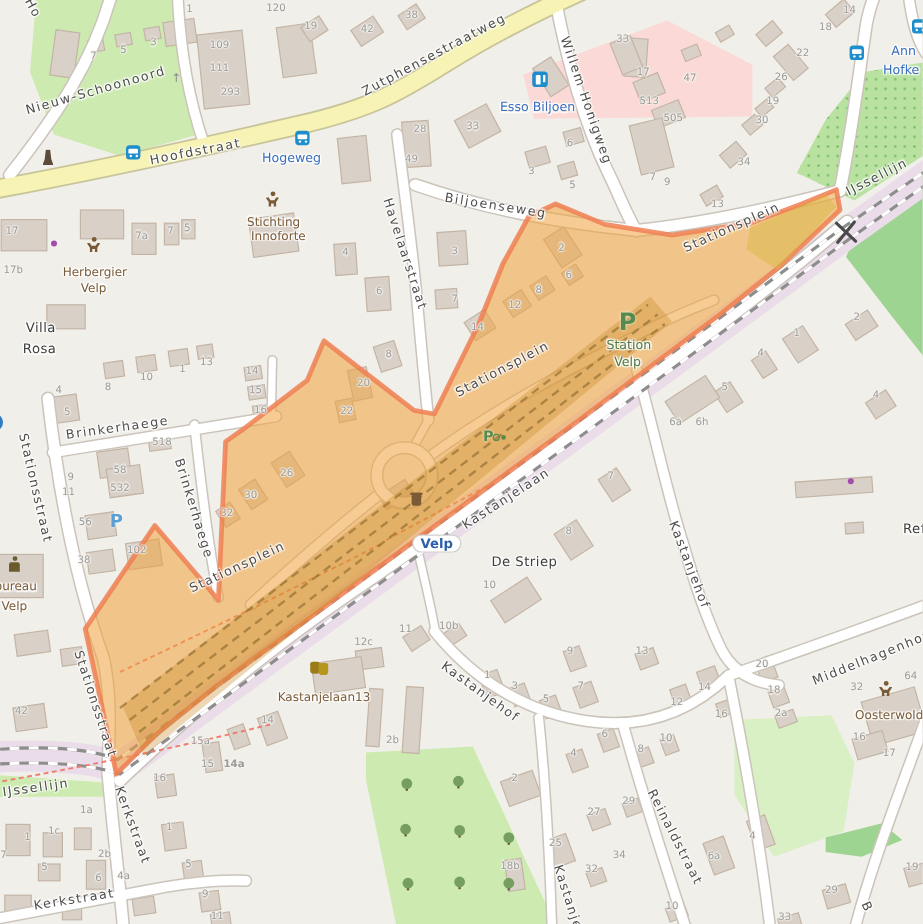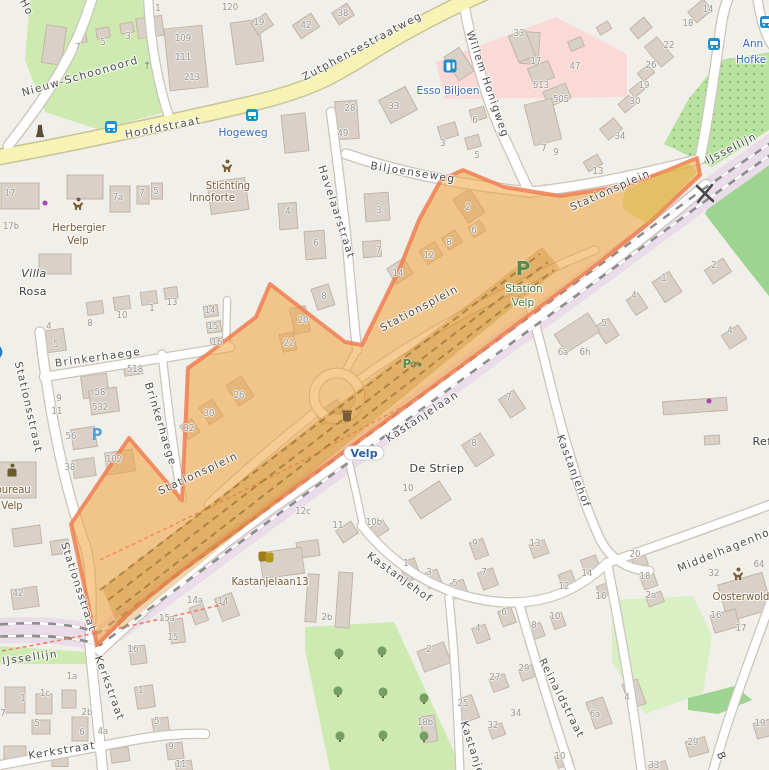--- a/index.html
+++ b/index.html
@@ -348,45 +348,45 @@
       <div class="lbl st" style="left: 731px; top: 148px; transform: translate(-50%, -50%) rotate(-27deg);">IJssellijn</div>
       <div class="lbl st" style="left: 422px; top: 416px; transform: translate(-50%, -50%) rotate(-33deg);">Kastanjelaan</div>
       <div class="lbl st" style="left: 400px; top: 577px; transform: translate(-50%, -50%) rotate(36deg);">Kastanjehof</div>
       <div class="lbl st" style="left: 574px; top: 471px; transform: translate(-50%, -50%) rotate(69deg);">Kastanjehof</div>
       <div class="lbl st" style="left: 476px; top: 758px; transform: translate(-50%, -50%) rotate(72deg);">Kastanjehof</div>
       <div class="lbl st" style="left: 110px; top: 688px; transform: translate(-50%, -50%) rotate(70deg);">Kerkstraat</div>
       <div class="lbl st" style="left: 62px; top: 750px; transform: translate(-50%, -50%) rotate(-9deg);">Kerkstraat</div>
       <div class="lbl st" style="left: 562px; top: 698px; transform: translate(-50%, -50%) rotate(63deg);">Reinaldstraat</div>
       <div class="lbl st" style="left: 726px; top: 549px; transform: translate(-50%, -50%) rotate(-22deg);">Middelhagenhof</div>
       <div class="lbl st" style="left: 722px; top: 756px; transform: translate(-50%, -50%) rotate(65deg);">B</div>
-      <div class="lbl pl" style="left: 34px; top: 273px; transform: translate(-50%, -50%) rotate(0deg); font-style: italic;">Villa</div>
+      <div class="lbl pl" style="left: 34px; top: 273px; transform: translate(-50%, -50%) rotate(0deg);">Villa</div>
       <div class="lbl pl" style="left: 33px; top: 291px; transform: translate(-50%, -50%) rotate(0deg);">Rosa</div>
       <div class="lbl pl" style="left: 437px; top: 468px; transform: translate(-50%, -50%) rotate(0deg);">De Striep</div>
       <div class="lbl pl" style="left: 762px; top: 441px; transform: translate(-50%, -50%) rotate(0deg);">Ref</div>
       <div class="lbl tr" style="left: 448px; top: 90px; transform: translate(-50%, -50%) rotate(0deg);">Esso Biljoen</div>
       <div class="lbl tr" style="left: 753px; top: 43px; transform: translate(-50%, -50%) rotate(0deg);">Ann</div>
       <div class="lbl tr" style="left: 751px; top: 59px; transform: translate(-50%, -50%) rotate(0deg);">Hofke</div>
       <div class="lbl station" style="left: 364px; top: 453px; transform: translate(-50%, -50%) rotate(0deg);">Velp</div>
       <div class="lbl poi" style="left: 79px; top: 228px; transform: translate(-50%, -50%) rotate(0deg);">Herbergier</div>
       <div class="lbl poi" style="left: 78px; top: 241px; transform: translate(-50%, -50%) rotate(0deg);">Velp</div>
       <div class="lbl poi" style="left: 228px; top: 186px; transform: translate(-50%, -50%) rotate(0deg);">Stichting</div>
-      <div class="lbl poi" style="left: 212px; top: 198px; transform: translate(-50%, -50%) rotate(0deg);">Innoforte</div>
+      <div class="lbl poi" style="left: 232px; top: 198px; transform: translate(-50%, -50%) rotate(0deg);">Innoforte</div>
       <div class="lbl poi" style="left: 270px; top: 582px; transform: translate(-50%, -50%) rotate(0deg);">Kastanjelaan13</div>
       <div class="lbl poi" style="left: 741px; top: 597px; transform: translate(-50%, -50%) rotate(0deg);">Oosterwold</div>
       <div class="lbl poi" style="left: -2px; top: 490px; transform: translate(-50%, -50%) rotate(0deg);">Politiebureau</div>
       <div class="lbl poi" style="left: 12px; top: 506px; transform: translate(-50%, -50%) rotate(0deg);">Velp</div>
       <div class="lbl grn" style="left: 524px; top: 288px; transform: translate(-50%, -50%) rotate(0deg);">Station</div>
       <div class="lbl grn" style="left: 523px; top: 302px; transform: translate(-50%, -50%) rotate(0deg);">Velp</div>
       <div class="hn" style="left: 158px; top: 8px; transform: translate(-50%, -50%);">1</div>
       <div class="hn" style="left: 78px; top: 47px; transform: translate(-50%, -50%);">7</div>
       <div class="hn" style="left: 103px; top: 42px; transform: translate(-50%, -50%);">5</div>
       <div class="hn" style="left: 128px; top: 36px; transform: translate(-50%, -50%);">3</div>
       <div class="hn" style="left: 183px; top: 38px; transform: translate(-50%, -50%);">109</div>
       <div class="hn" style="left: 183px; top: 57px; transform: translate(-50%, -50%);">111</div>
-      <div class="hn" style="left: 192px; top: 77px; transform: translate(-50%, -50%);">213</div>
+      <div class="hn" style="left: 192px; top: 77px; transform: translate(-50%, -50%);">293</div>
       <div class="hn" style="left: 230px; top: 7px; transform: translate(-50%, -50%);">120</div>
       <div class="hn" style="left: 10px; top: 193px; transform: translate(-50%, -50%);">17</div>
       <div class="hn" style="left: 11px; top: 226px; transform: translate(-50%, -50%);">17b</div>
       <div class="hn" style="left: 118px; top: 197px; transform: translate(-50%, -50%);">7a</div>
       <div class="hn" style="left: 142px; top: 193px; transform: translate(-50%, -50%);">7</div>
       <div class="hn" style="left: 156px; top: 191px; transform: translate(-50%, -50%);">5</div>
       <div class="hn" style="left: 259px; top: 22px; transform: translate(-50%, -50%);">19</div>
       <div class="hn" style="left: 306px; top: 25px; transform: translate(-50%, -50%);">42</div>
       <div class="hn" style="left: 343px; top: 13px; transform: translate(-50%, -50%);">38</div>
       <div class="hn" style="left: 350px; top: 108px; transform: translate(-50%, -50%);">28</div>
@@ -459,27 +459,27 @@
       <div class="hn" style="left: 45px; top: 693px; transform: translate(-50%, -50%);">1c</div>
       <div class="hn" style="left: 23px; top: 698px; transform: translate(-50%, -50%);">1</div>
       <div class="hn" style="left: 87px; top: 712px; transform: translate(-50%, -50%);">2b</div>
       <div class="hn" style="left: 37px; top: 723px; transform: translate(-50%, -50%);">5</div>
       <div class="hn" style="left: 82px; top: 732px; transform: translate(-50%, -50%);">6</div>
       <div class="hn" style="left: 103px; top: 731px; transform: translate(-50%, -50%);">4a</div>
       <div class="hn" style="left: 3px; top: 713px; transform: translate(-50%, -50%);">7</div>
       <div class="hn" style="left: 133px; top: 649px; transform: translate(-50%, -50%);">16</div>
       <div class="hn" style="left: 173px; top: 637px; transform: translate(-50%, -50%);">15</div>
       <div class="hn" style="left: 167px; top: 618px; transform: translate(-50%, -50%);">15a</div>
-      <div class="hn" style="left: 195px; top: 600px; transform: translate(-50%, -50%);">14a</div>
+      <div class="hn" style="left: 195px; top: 637px; transform: translate(-50%, -50%); font-weight: bold;">14a</div>
       <div class="hn" style="left: 223px; top: 601px; transform: translate(-50%, -50%);">14</div>
       <div class="hn" style="left: 141px; top: 690px; transform: translate(-50%, -50%);">1</div>
       <div class="hn" style="left: 157px; top: 721px; transform: translate(-50%, -50%);">5</div>
       <div class="hn" style="left: 171px; top: 746px; transform: translate(-50%, -50%);">9</div>
       <div class="hn" style="left: 181px; top: 764px; transform: translate(-50%, -50%);">11</div>
-      <div class="hn" style="left: 303px; top: 511px; transform: translate(-50%, -50%);">12c</div>
+      <div class="hn" style="left: 303px; top: 536px; transform: translate(-50%, -50%);">12c</div>
       <div class="hn" style="left: 327px; top: 617px; transform: translate(-50%, -50%);">2b</div>
       <div class="hn" style="left: 406px; top: 563px; transform: translate(-50%, -50%);">1</div>
       <div class="hn" style="left: 429px; top: 572px; transform: translate(-50%, -50%);">3</div>
       <div class="hn" style="left: 455px; top: 583px; transform: translate(-50%, -50%);">5</div>
       <div class="hn" style="left: 475px; top: 543px; transform: translate(-50%, -50%);">9</div>
       <div class="hn" style="left: 484px; top: 572px; transform: translate(-50%, -50%);">7</div>
       <div class="hn" style="left: 504px; top: 612px; transform: translate(-50%, -50%);">6</div>
       <div class="hn" style="left: 478px; top: 628px; transform: translate(-50%, -50%);">4</div>
       <div class="hn" style="left: 429px; top: 649px; transform: translate(-50%, -50%);">2</div>
       <div class="hn" style="left: 495px; top: 677px; transform: translate(-50%, -50%);">27</div>

